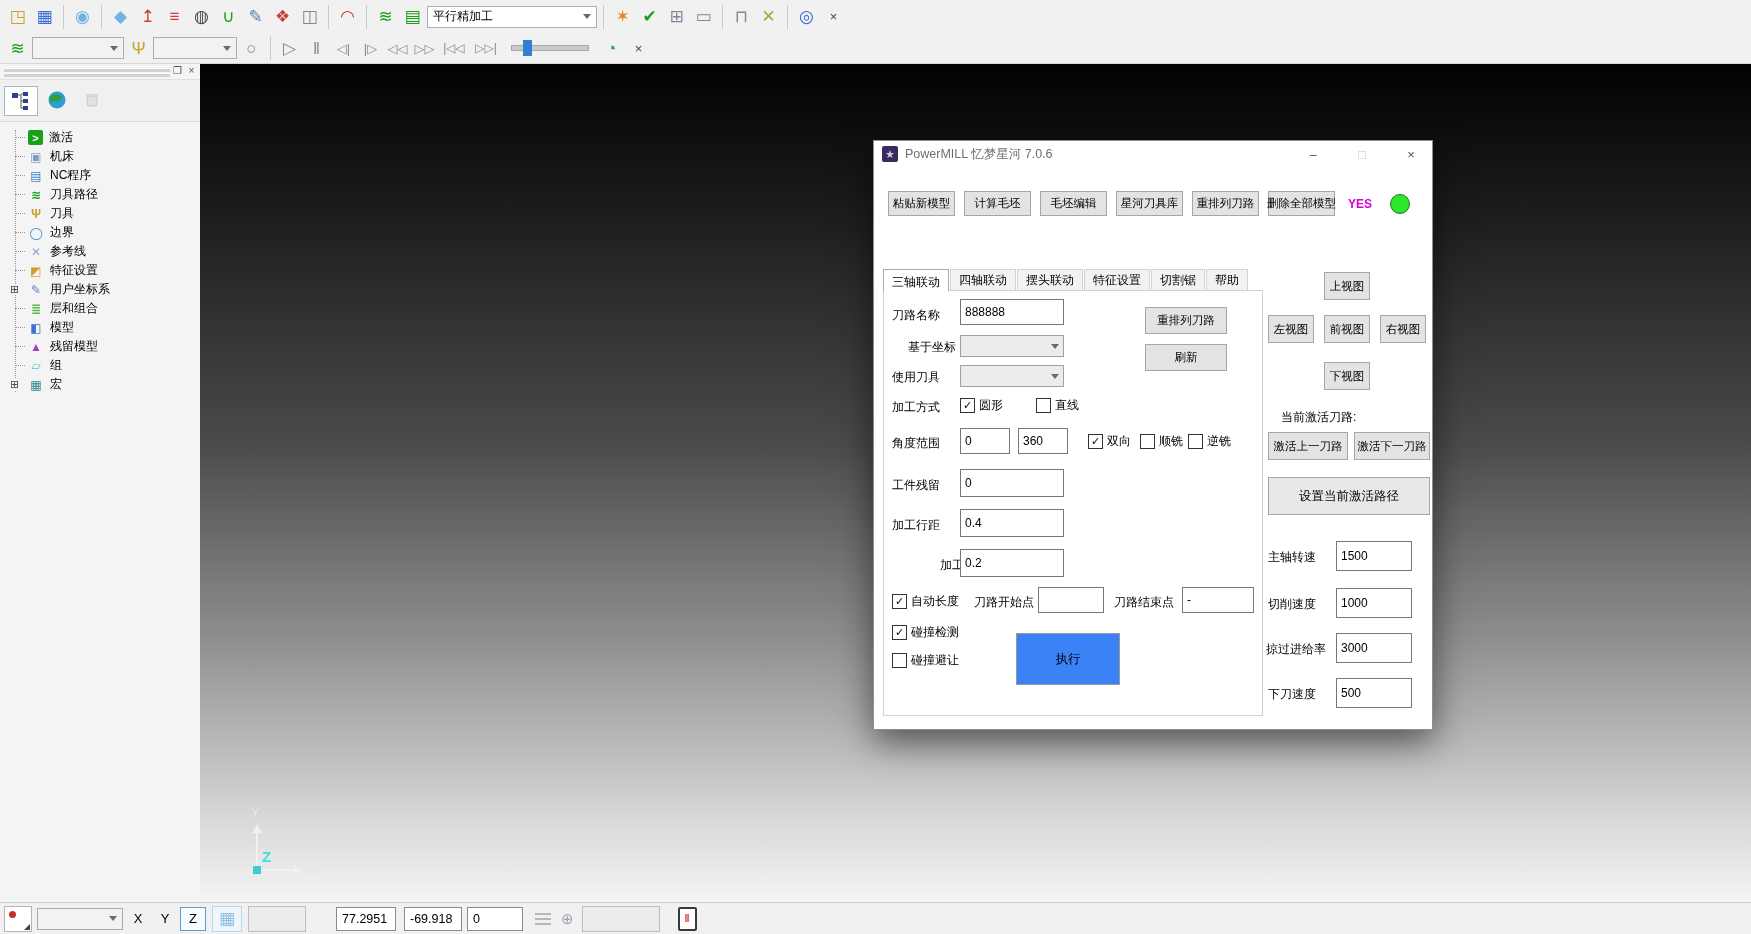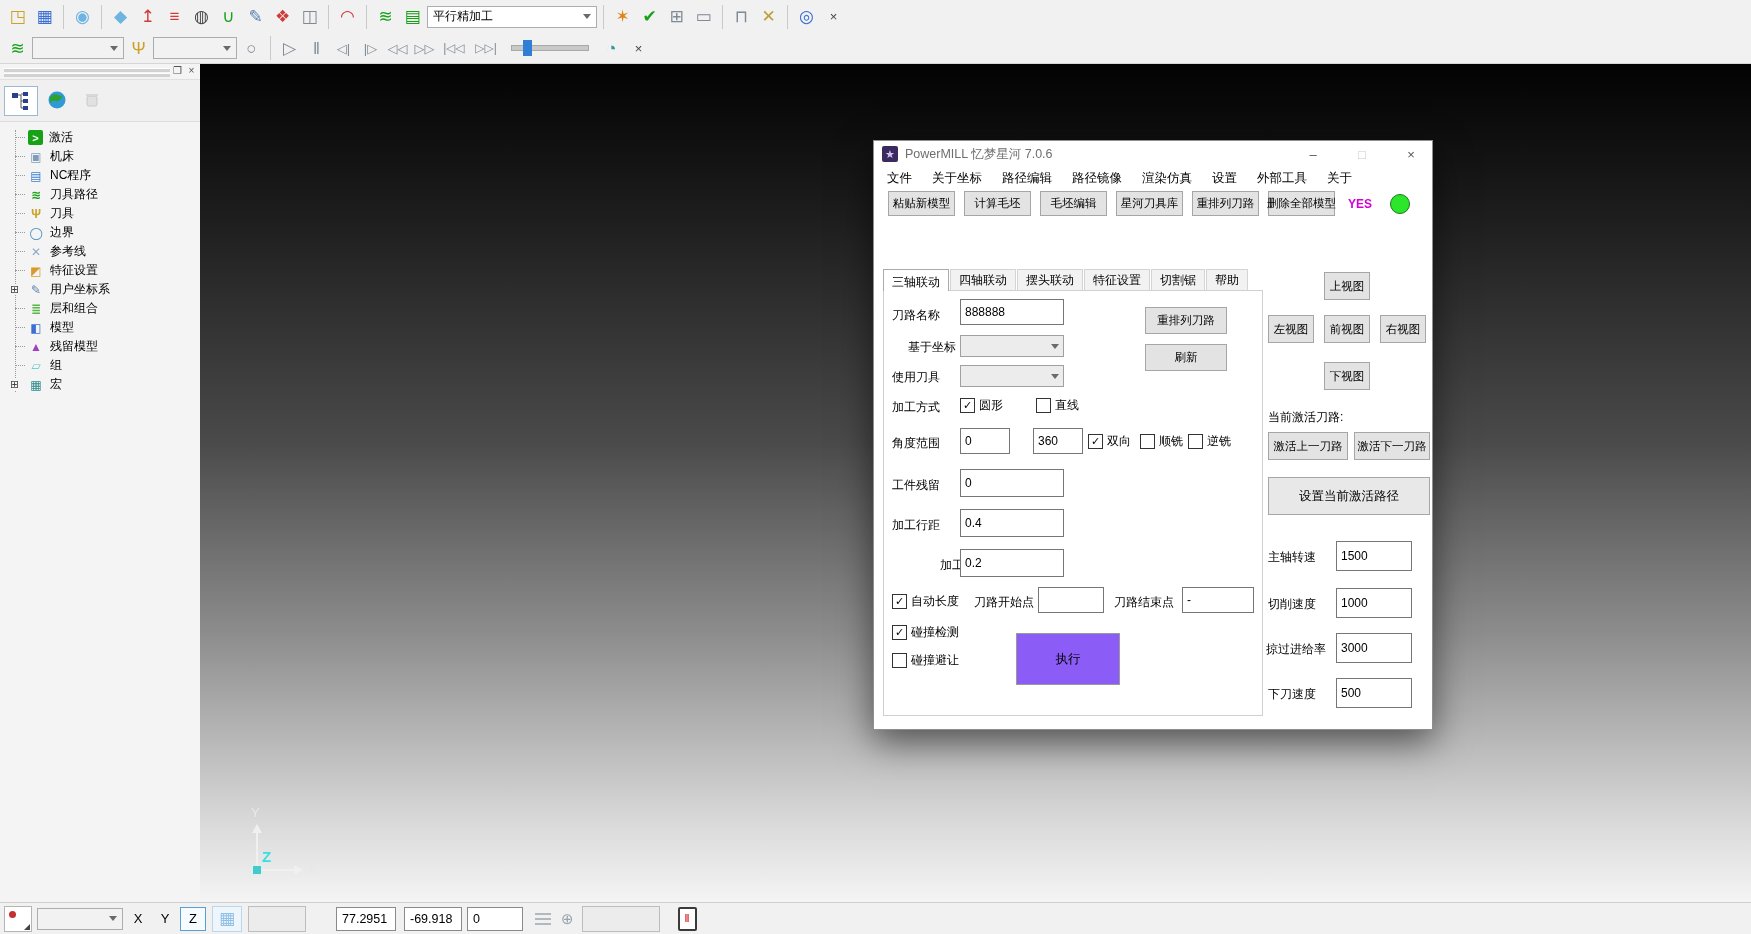--- a/index.html
+++ b/index.html
@@ -298,30 +298,20 @@
 </div>
 
 <div id="dialog">
   <div class="dlg-title">
     <span class="dlg-appico">★</span>
     <span class="dlg-title-text">PowerMILL 忆梦星河  7.0.6</span>
     <span class="winbtn">–</span>
     <span class="winbtn dim">□</span>
     <span class="winbtn">×</span>
   </div>
-  <div class="dlg-menu">
-    <span>文件</span>
-    <span>关于坐标</span>
-    <span>路径编辑</span>
-    <span>路径镜像</span>
-    <span>渲染仿真</span>
-    <span>设置</span>
-    <span>外部工具</span>
-    <span>关于</span>
-  </div>
 
   <div class="arow" style="top:50px;">
     <div class="btn abtn">粘贴新模型</div>
     <div class="btn abtn">计算毛坯</div>
     <div class="btn abtn">毛坯编辑</div>
     <div class="btn abtn">星河刀具库</div>
     <div class="btn abtn">重排列刀路</div>
     <div class="btn abtn">删除全部模型</div>
     <span class="yes">YES</span>
     <span class="gdot"></span>
@@ -355,21 +345,21 @@
       <span class="box">✓</span>
       <span>圆形</span>
     </div>
     <div class="cb" style="left:152px;top:106px;">
       <span class="box"></span>
       <span>直线</span>
     </div>
 
     <span class="plab" style="left:8px;top:144px;">角度范围</span>
     <input class="txt" style="left: 76px; top: 137px; width: 50px; height: 26px;" readonly="" value="0">
-    <input class="txt" style="left: 149px; top: 137px; width: 50px; height: 26px;" readonly="" value="360">
+    <input class="txt" style="left: 134px; top: 137px; width: 50px; height: 26px;" readonly="" value="360">
     <div class="cb" style="left:204px;top:142px;">
       <span class="box">✓</span>
       <span>双向</span>
     </div>
     <div class="cb" style="left:256px;top:142px;">
       <span class="box"></span>
       <span>顺铣</span>
     </div>
     <div class="cb" style="left:304px;top:142px;">
       <span class="box"></span>
@@ -395,33 +385,33 @@
     <input class="txt" style="left: 298px; top: 296px; width: 72px; height: 26px;" readonly="" value="-">
 
     <div class="cb" style="left:8px;top:333px;">
       <span class="box">✓</span>
       <span>碰撞检测</span>
     </div>
     <div class="cb" style="left:8px;top:361px;">
       <span class="box"></span>
       <span>碰撞避让</span>
     </div>
-    <div class="btn" style="position:absolute;left:132px;top:342px;width:104px;height:52px;font-size:12.5px;background:#8b5cf6;border-color:#9a9a9a;">执行</div>
+    <div class="btn" style="position:absolute;left:132px;top:342px;width:104px;height:52px;font-size:12.5px;background:#3b82f6;border-color:#9a9a9a;">执行</div>
 
     <div class="btn" style="position:absolute;left:261px;top:16px;width:82px;height:27px;">重排列刀路</div>
     <div class="btn" style="position:absolute;left:261px;top:53px;width:82px;height:27px;">刷新</div>
   </div>
 
   <div class="btn" style="position:absolute;left:450px;top:131px;width:46px;height:28px;">上视图</div>
   <div class="btn" style="position:absolute;left:394px;top:174px;width:46px;height:28px;">左视图</div>
   <div class="btn" style="position:absolute;left:450px;top:174px;width:46px;height:28px;">前视图</div>
   <div class="btn" style="position:absolute;left:506px;top:174px;width:46px;height:28px;">右视图</div>
   <div class="btn" style="position:absolute;left:450px;top:221px;width:46px;height:28px;">下视图</div>
 
-  <span class="rlab" style="left:394px;top:268px;">当前激活刀路:</span>
+  <span class="rlab" style="left:407px;top:268px;">当前激活刀路:</span>
   <div class="btn" style="position:absolute;left:394px;top:291px;width:80px;height:28px;">激活上一刀路</div>
   <div class="btn" style="position:absolute;left:480px;top:291px;width:76px;height:28px;">激活下一刀路</div>
   <div class="btn" style="position:absolute;left:394px;top:336px;width:162px;height:38px;font-size:12.5px;background:#e8e8e8;">设置当前激活路径</div>
 
   <span class="rlab" style="left:394px;top:408px;">主轴转速</span>
   <input class="txt" style="left: 462px; top: 400px; width: 76px; height: 30px;" readonly="" value="1500">
   <span class="rlab" style="left:394px;top:455px;">切削速度</span>
   <input class="txt" style="left: 462px; top: 447px; width: 76px; height: 30px;" readonly="" value="1000">
   <span class="rlab" style="left:392px;top:500px;">掠过进给率</span>
   <input class="txt" style="left: 462px; top: 492px; width: 76px; height: 30px;" readonly="" value="3000">

